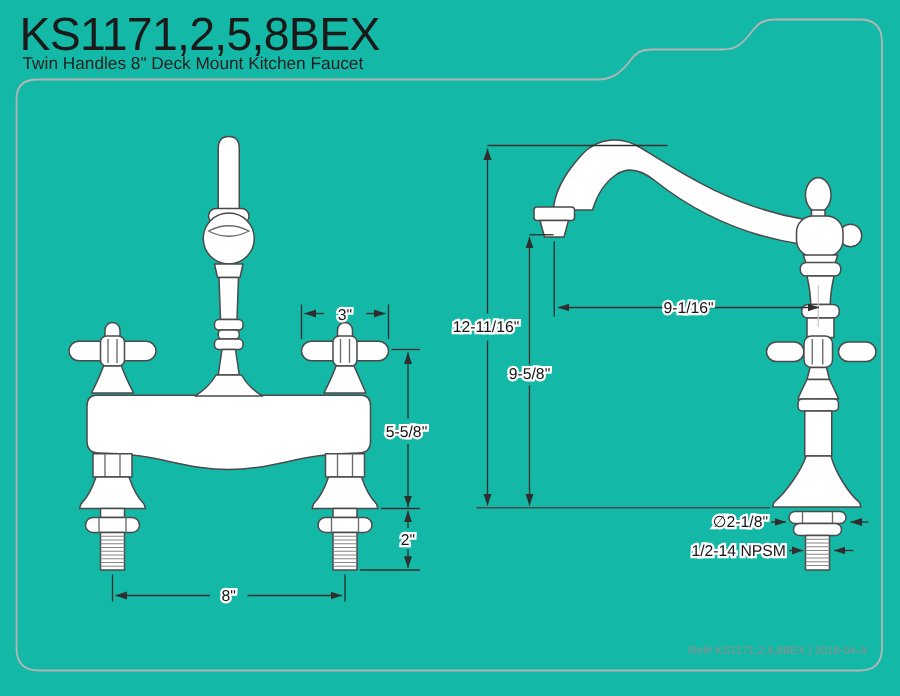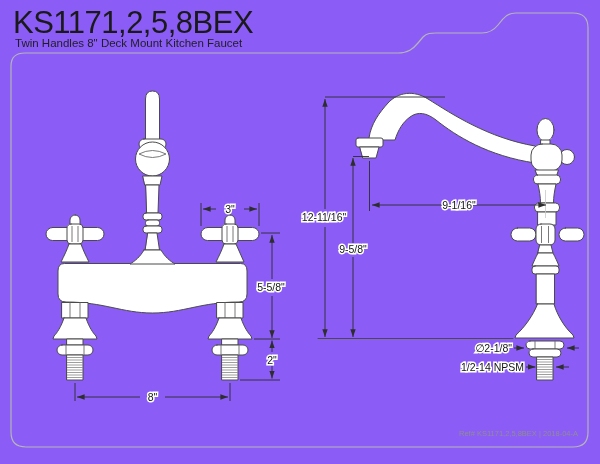--- a/index.html
+++ b/index.html
@@ -1,16 +1,16 @@
 <!DOCTYPE html>
 <html><head>
 <meta charset="utf-8">
 <style>
   html,body{margin:0;padding:0;background:#fff;}
-  .page{position:relative;width:600px;height:464px;background:#8b5cf6;overflow:hidden;
+  .page{position:relative;width:600px;height:464px;background:#14b8a6;overflow:hidden;
         font-family:"Liberation Sans","DejaVu Sans",sans-serif;}
   .title{position:absolute;left:13px;top:5px;font-size:31px;letter-spacing:-0.5px;color:#1a1a1a;white-space:nowrap;}
   .subtitle{position:absolute;left:15px;top:37px;font-size:11.5px;color:#1f1f1f;white-space:nowrap;}
   svg{position:absolute;left:0;top:0;}
   .st{stroke:#4a4a4a;fill:#ffffff;stroke-width:1;stroke-linejoin:round;stroke-linecap:round;}
   .ln{stroke:#4a4a4a;fill:none;stroke-width:1;stroke-linecap:round;}
   .det{stroke:#6a6a6a;fill:none;stroke-width:0.9;}
   .hatch{stroke:#858585;fill:none;stroke-width:0.8;}
   .dim{stroke:#2e2e2e;fill:none;stroke-width:0.9;}
   .frame{stroke:#b5b5b5;fill:none;stroke-width:1.2;}

